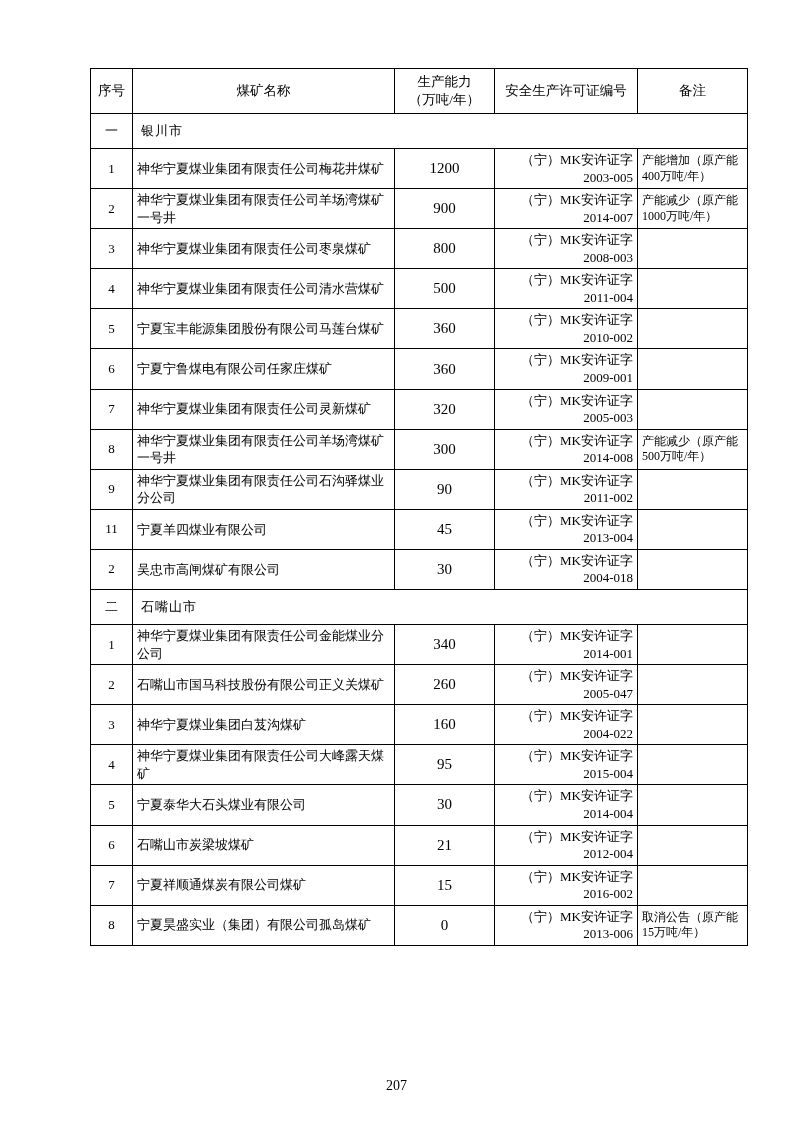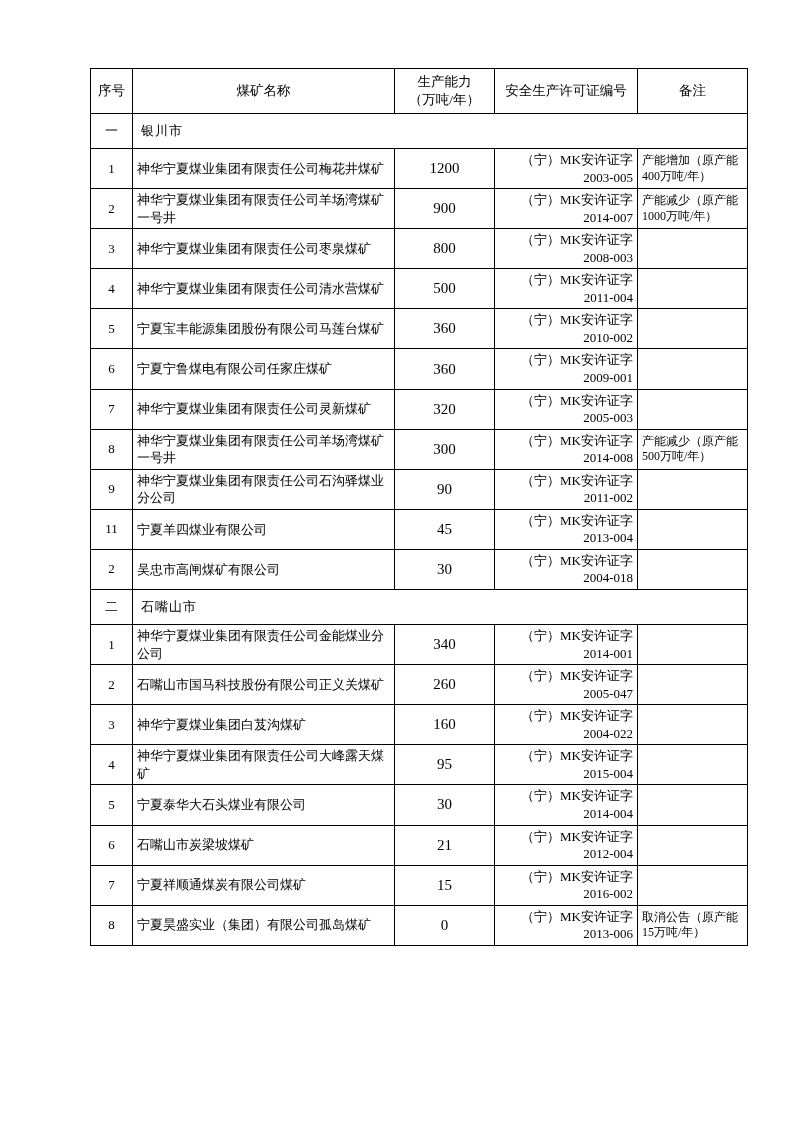--- a/index.html
+++ b/index.html
@@ -349,13 +349,14 @@
         <td class="lic">
           <div>（宁）MK安许证字</div>
           <div>2013-006</div>
         </td>
         <td class="note">取消公告（原产能15万吨/年）</td>
       </tr>
 
     </tbody>
   </table>
 
+  <div class="page-number">207</div>
 </div>
 
 </body></html>

